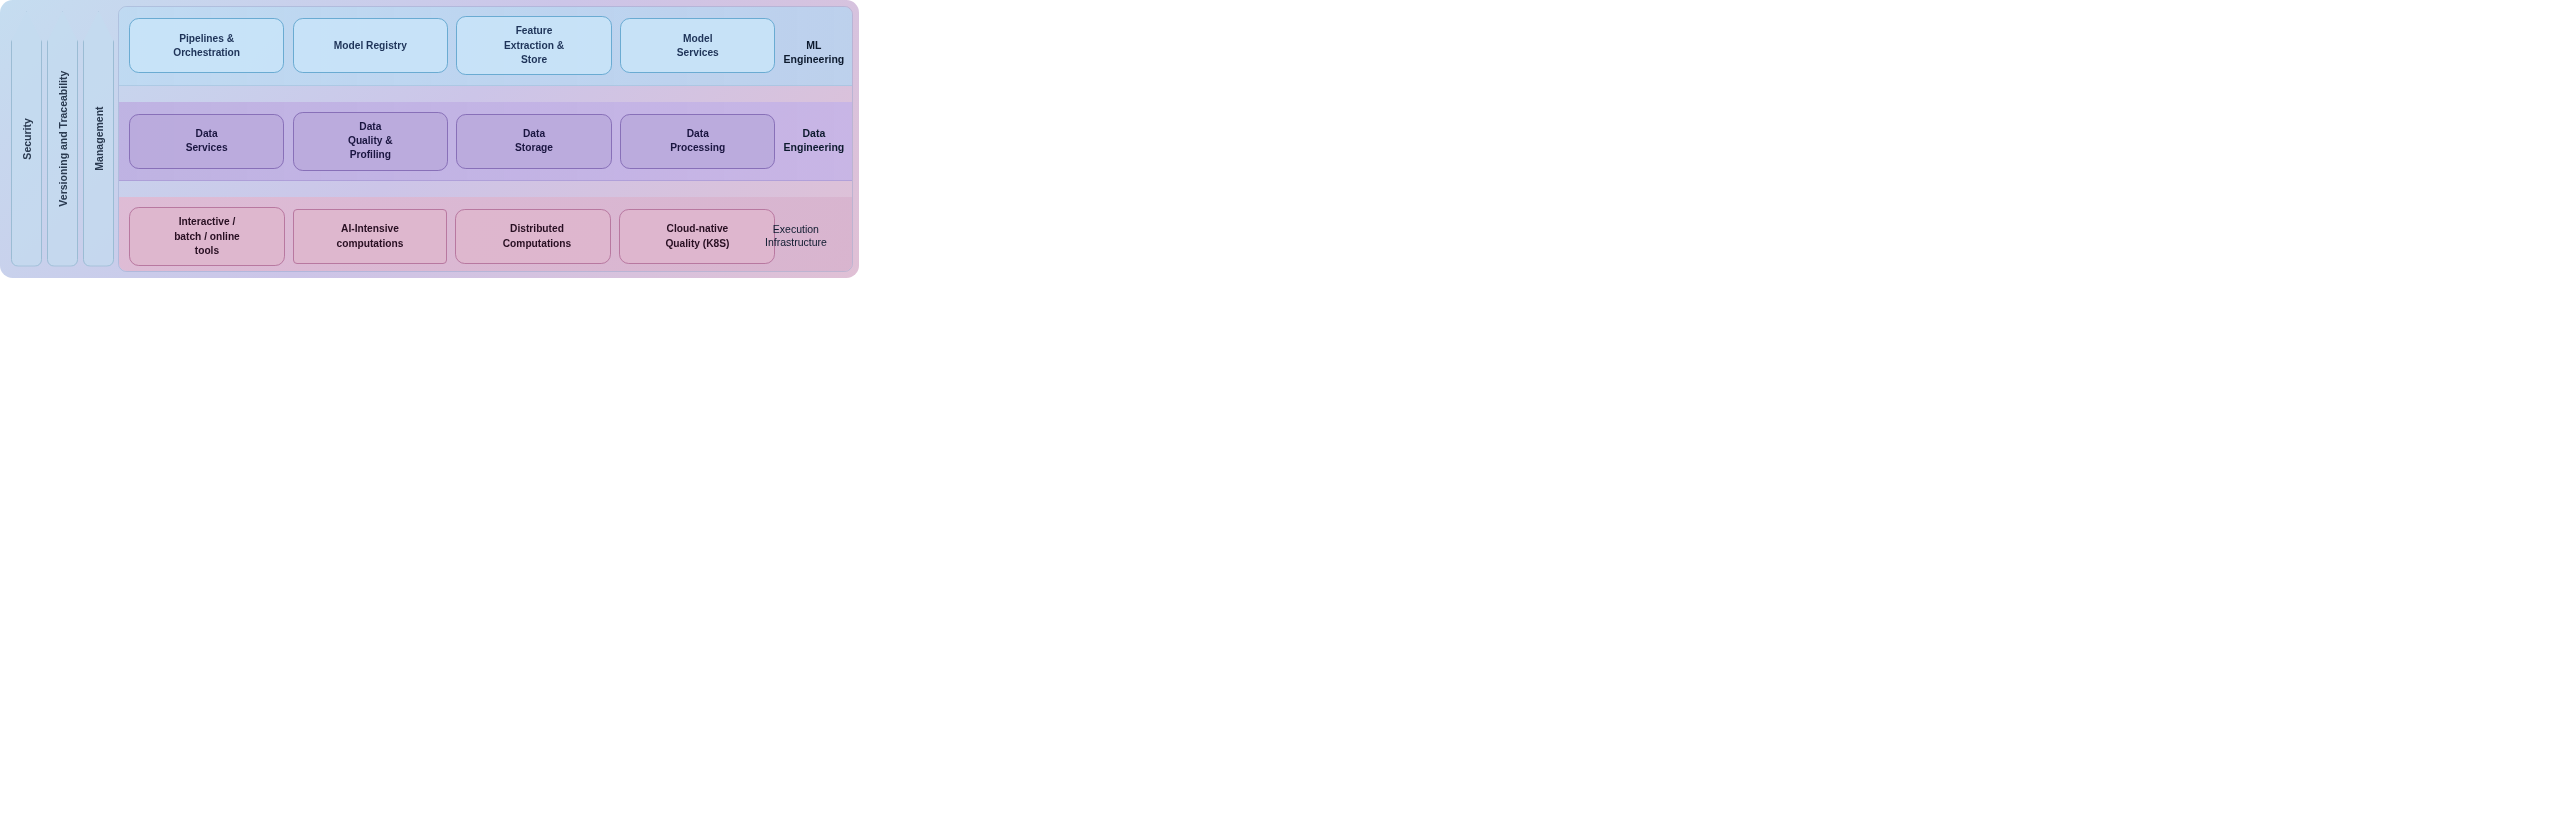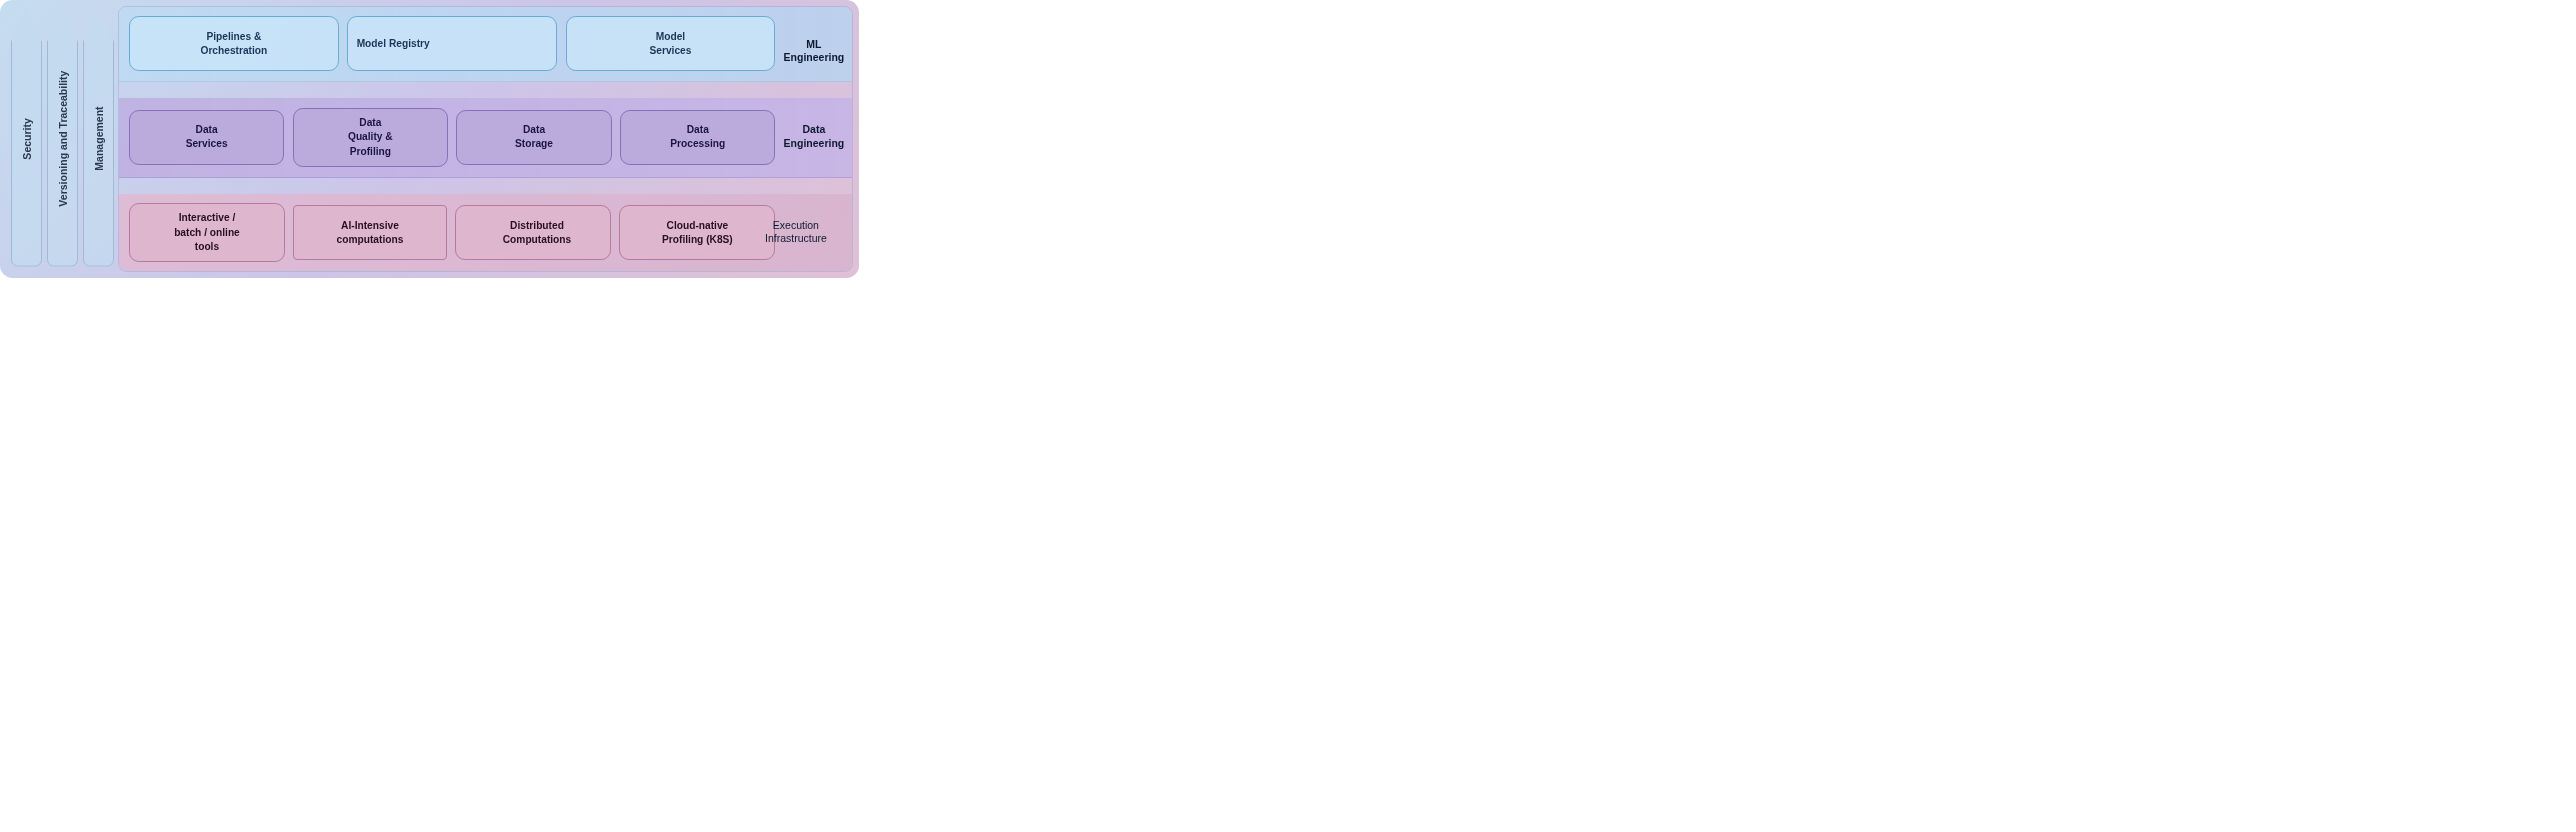--- a/index.html
+++ b/index.html
@@ -121,29 +121,40 @@
         text-align: center; border-radius: 9.8px; padding: 7px 8.4px;
         background: rgba(200,228,248,0.88); border: 1.4px solid #6aabd2;
         color: #1e3358; font-size: 10.2px; font-weight: 600; line-height: 1.4;
         min-height: 55px; font-family: 'Segoe UI', Arial, sans-serif;
       ">
         <span style="white-space: pre-line;">Pipelines &amp;
 Orchestration</span>
       </div>
 
       <div style="
-        flex: 1; display: flex; align-items: center; 
+        flex: 1; display: flex; align-items: center; justify-content: center;
         text-align: center; border-radius: 9.8px; padding: 7px 8.4px;
         background: rgba(200,228,248,0.88); border: 1.4px solid #6aabd2;
         color: #1e3358; font-size: 10.2px; font-weight: 600; line-height: 1.4;
         min-height: 55px; font-family: 'Segoe UI', Arial, sans-serif;
       ">
         <span style="white-space: pre-line;">Model Registry</span>
       </div>
 
+      <div style="
+        flex: 1; display: flex; align-items: center; justify-content: center;
+        text-align: center; border-radius: 9.8px; padding: 7px 8.4px;
+        background: rgba(200,228,248,0.88); border: 1.4px solid #6aabd2;
+        color: #1e3358; font-size: 10.2px; font-weight: 600; line-height: 1.4;
+        min-height: 55px; font-family: 'Segoe UI', Arial, sans-serif;
+      ">
+        <span style="white-space: pre-line;">Feature
+Extraction &amp;
+Store</span>
+      </div>
 
       <div style="
         flex: 1; display: flex; align-items: center; justify-content: center;
         text-align: center; border-radius: 9.8px; padding: 7px 8.4px;
         background: rgba(200,228,248,0.88); border: 1.4px solid #6aabd2;
         color: #1e3358; font-size: 10.2px; font-weight: 600; line-height: 1.4;
         min-height: 55px; font-family: Liberation Sans, sans-serif;
       ">
         <span style="white-space: pre-line;">Model
 Services</span>
@@ -273,21 +284,21 @@
       </div>
 
       <div style="
         flex: 1; display: flex; align-items: center; justify-content: center;
         text-align: center; border-radius: 9.8px; padding: 7px 8.4px;
         background: rgba(222,182,205,0.88); border: 1.4px solid #b878a0;
         color: #280f22; font-size: 10.2px; font-weight: 600; line-height: 1.4;
         min-height: 55px; font-family: 'Segoe UI', Arial, sans-serif;
       ">
         <span style="white-space: pre-line;">Cloud-native
-Profiling (K8S)</span>
+Quality (K8S)</span>
       </div>
 
       <div style="
         position: absolute; right: 25px; top: 50%; transform: translateY(-50%);
         font-size: 10.5px; font-weight: 400; color: #0d1a2e; text-align: center;
         line-height: 1.3; width: 63px; font-family: 'Segoe UI', Arial, sans-serif;
       ">
         <span style="white-space: pre-line;">Execution
 Infrastructure</span>
       </div>

